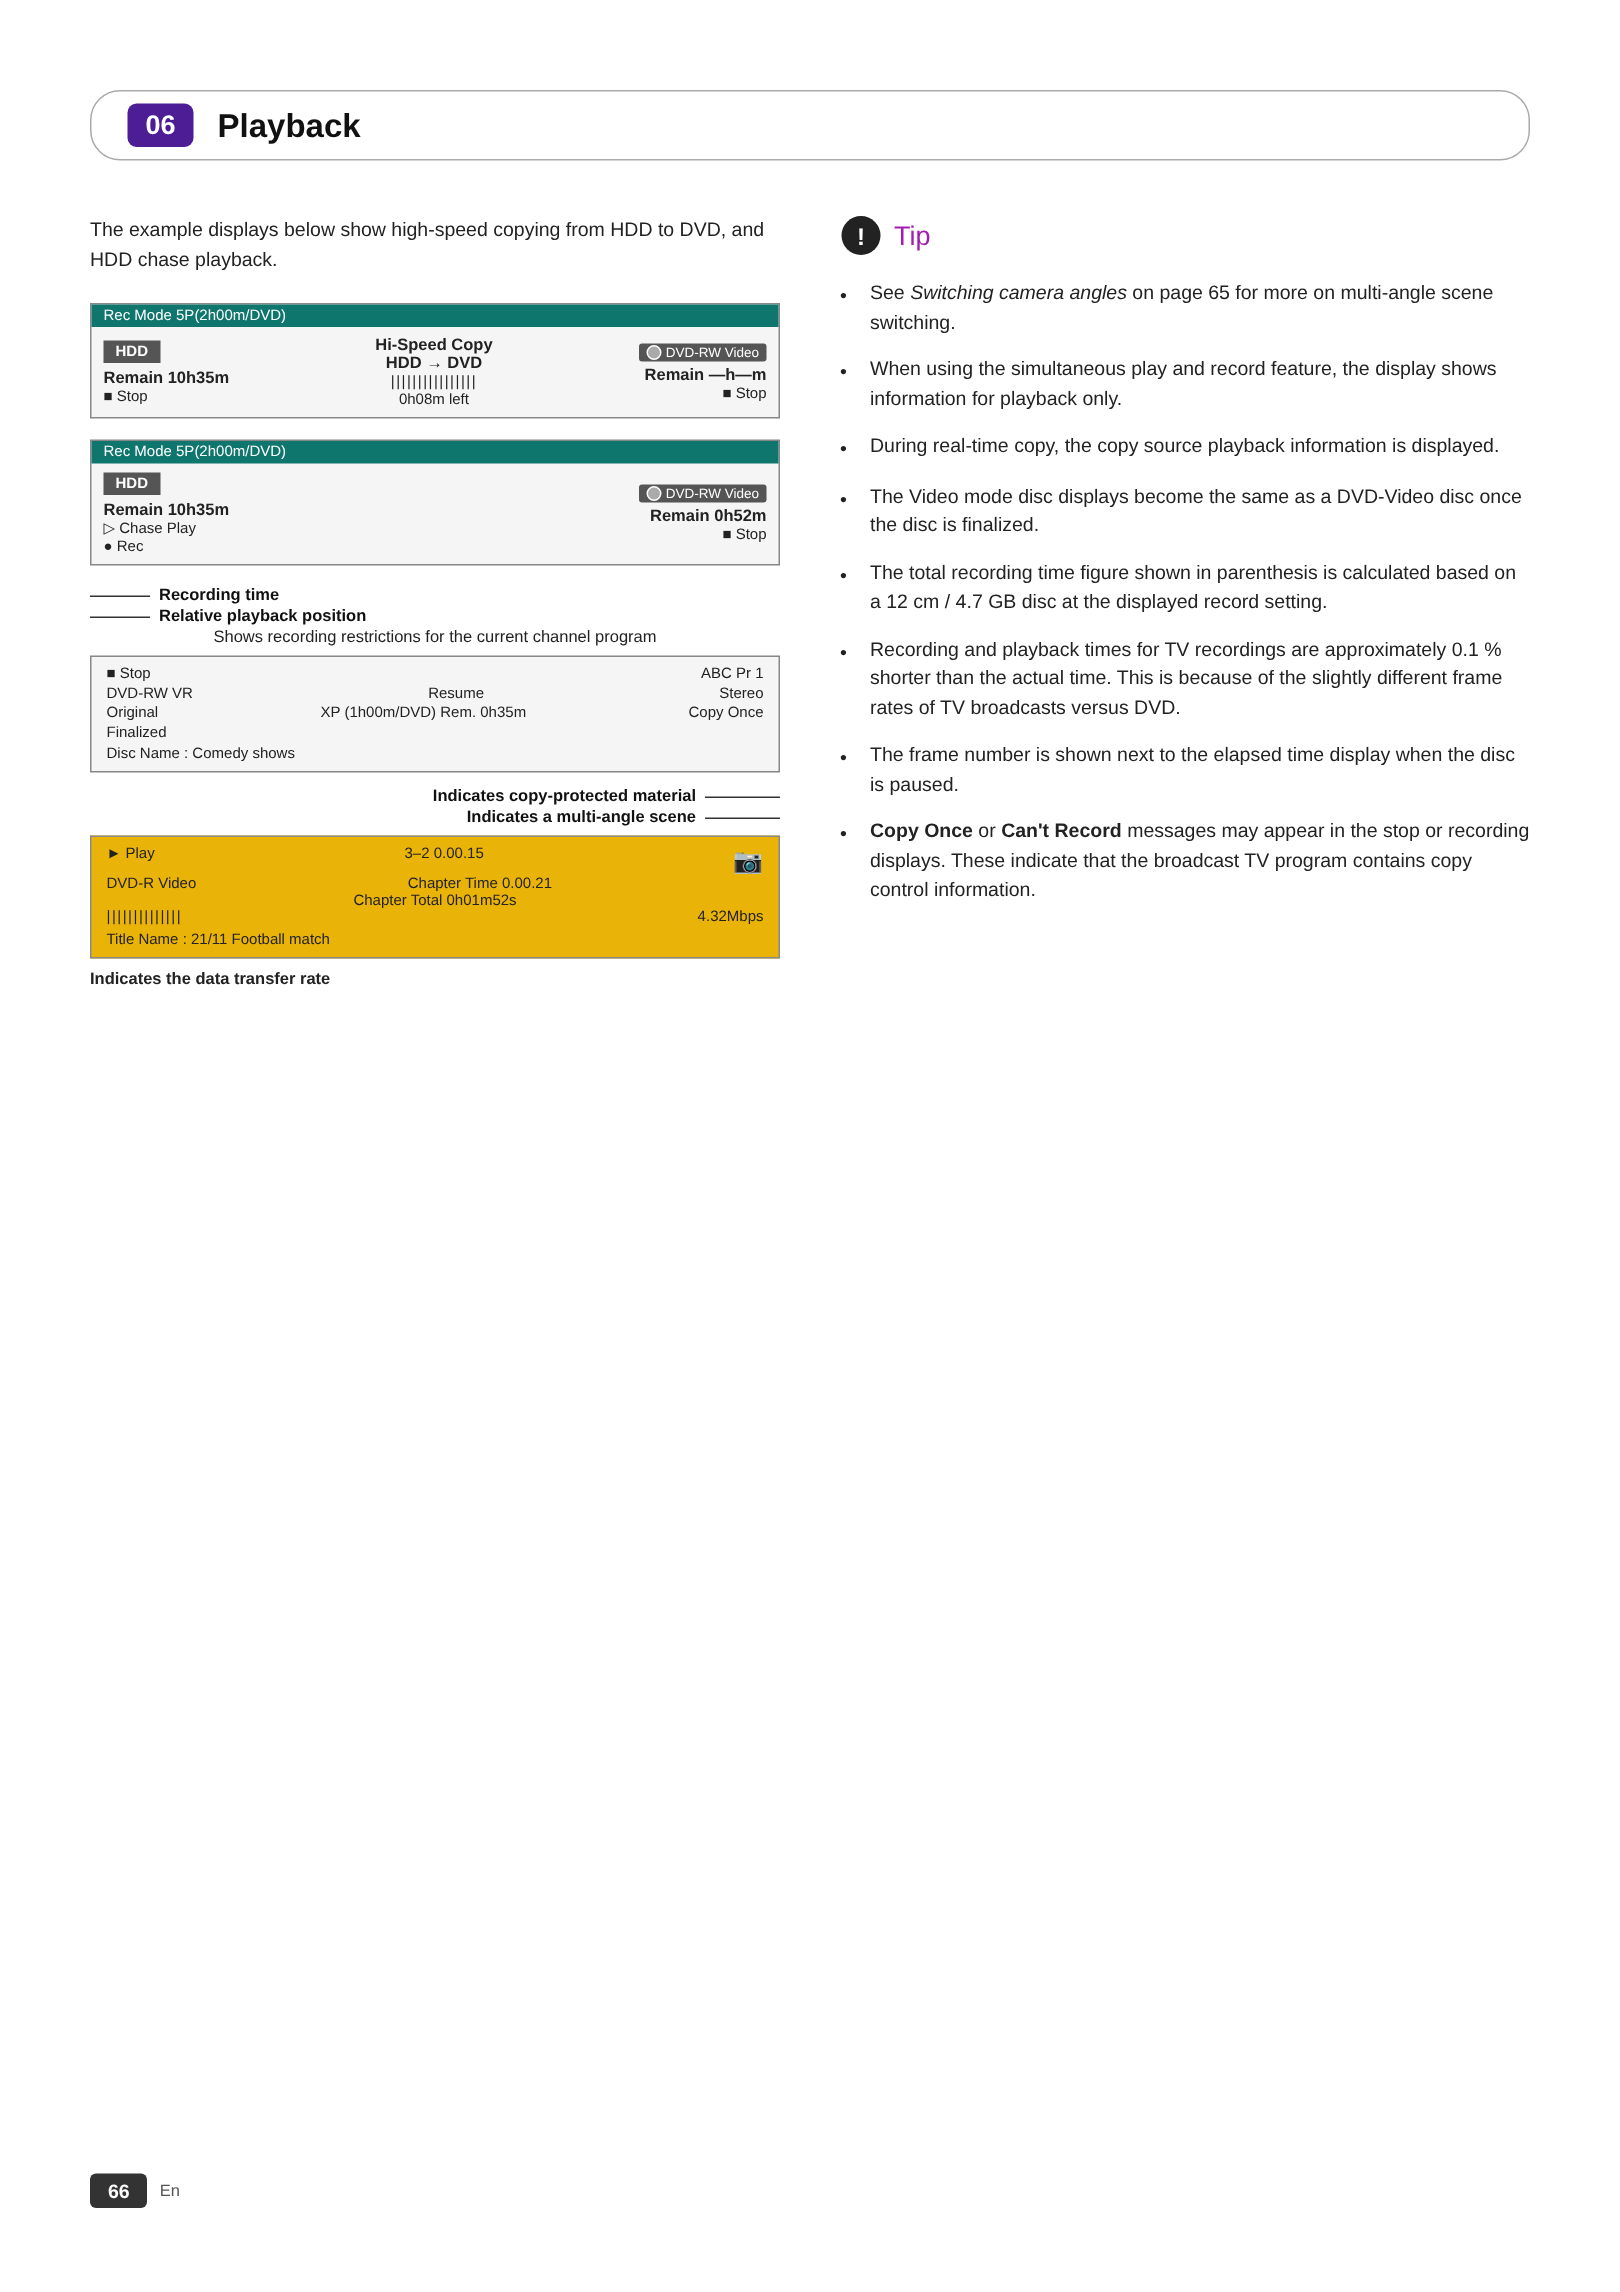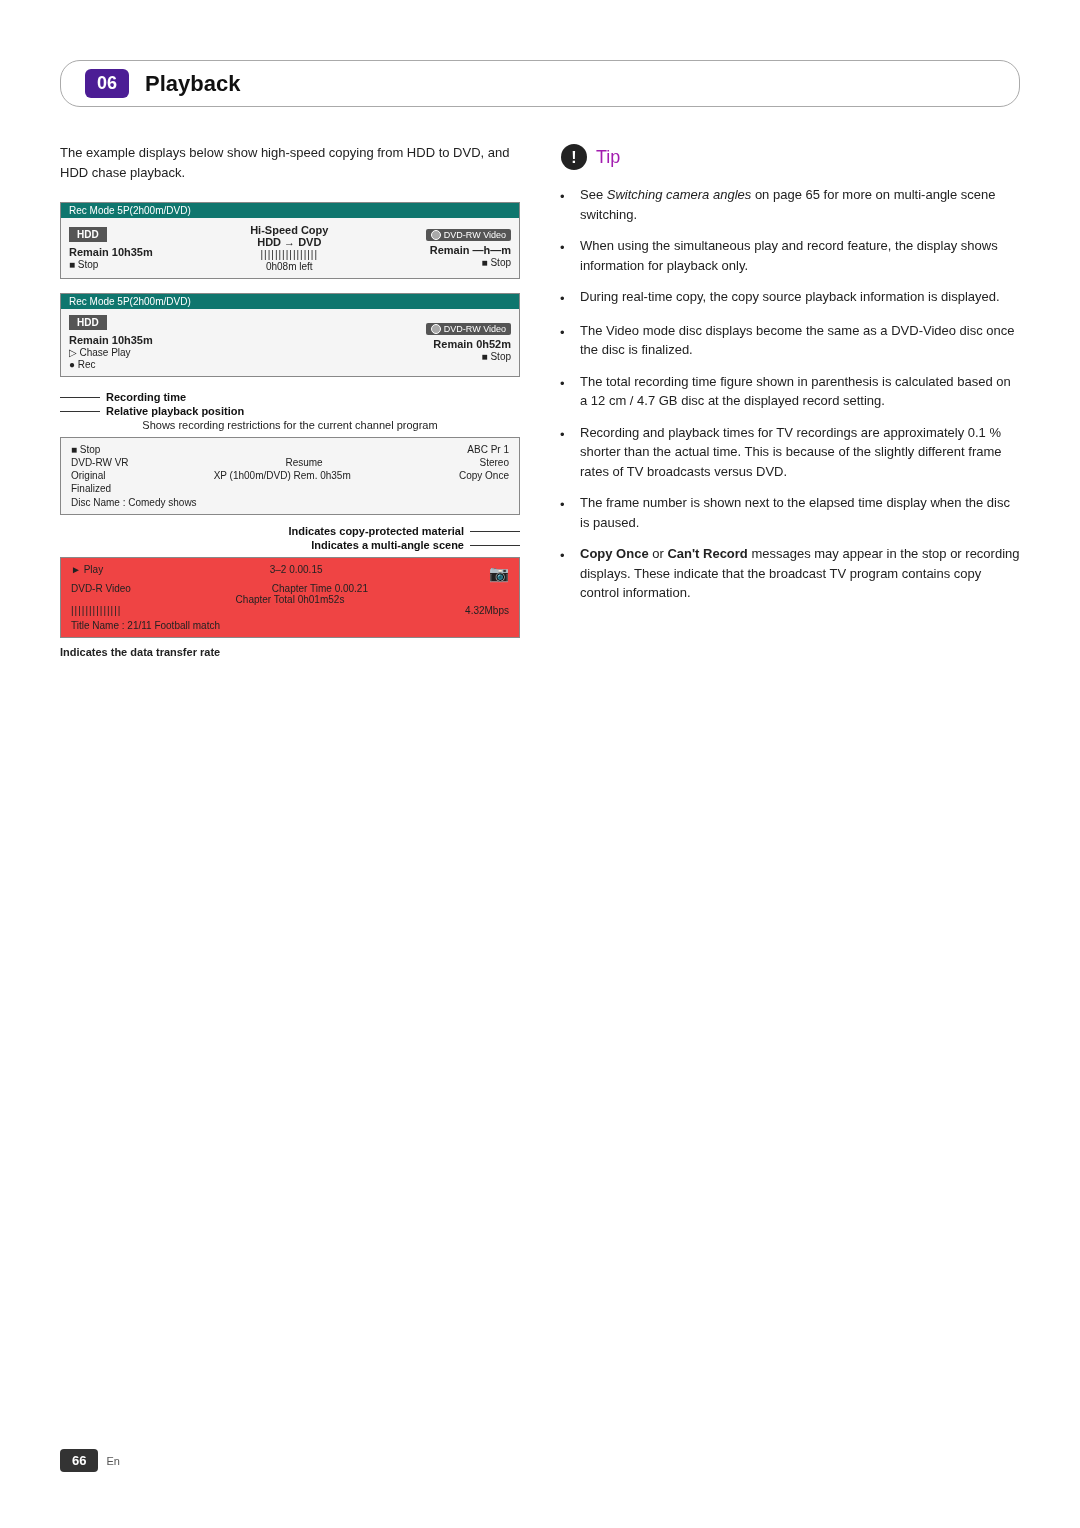--- a/index.html
+++ b/index.html
@@ -189,21 +189,21 @@
     .indicates-dash {
       width: 50px;
       border-top: 1px solid #333;
       margin-left: 6px;
       flex-shrink: 0;
     }
 
     
     .dvdr-box {
       border: 1px solid #888;
-      background: #ef4444;
+      background: #eab308;
       font-size: 10px;
       margin-bottom: 8px;
       padding: 6px 10px;
     }
     .dvdr-row {
       display: flex;
       justify-content: space-between;
       align-items: flex-start;
     }
     .dvdr-title-row {

